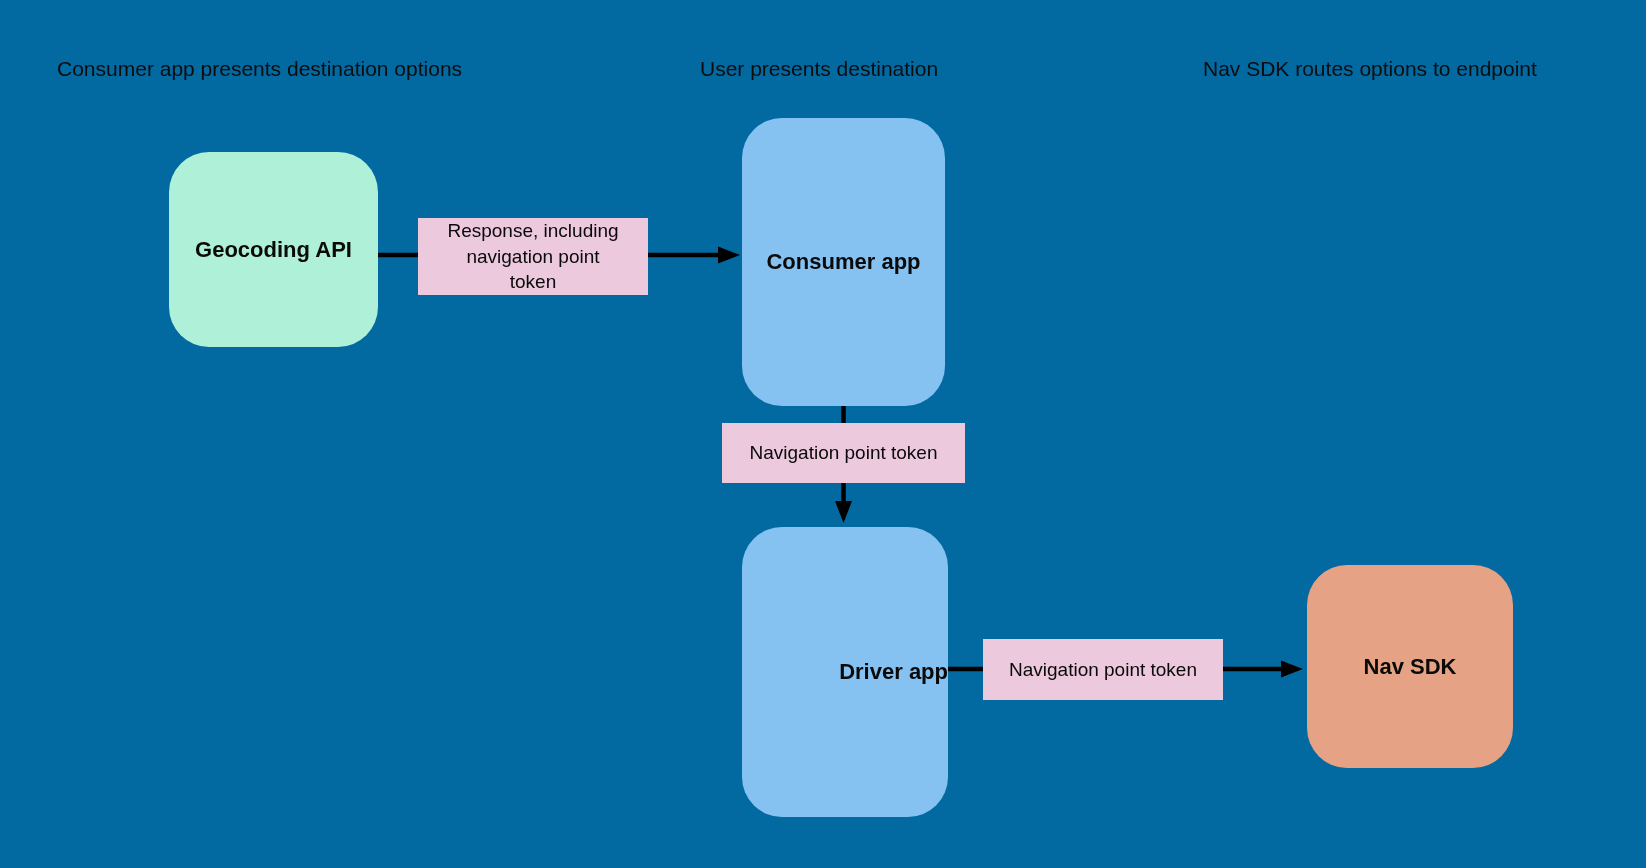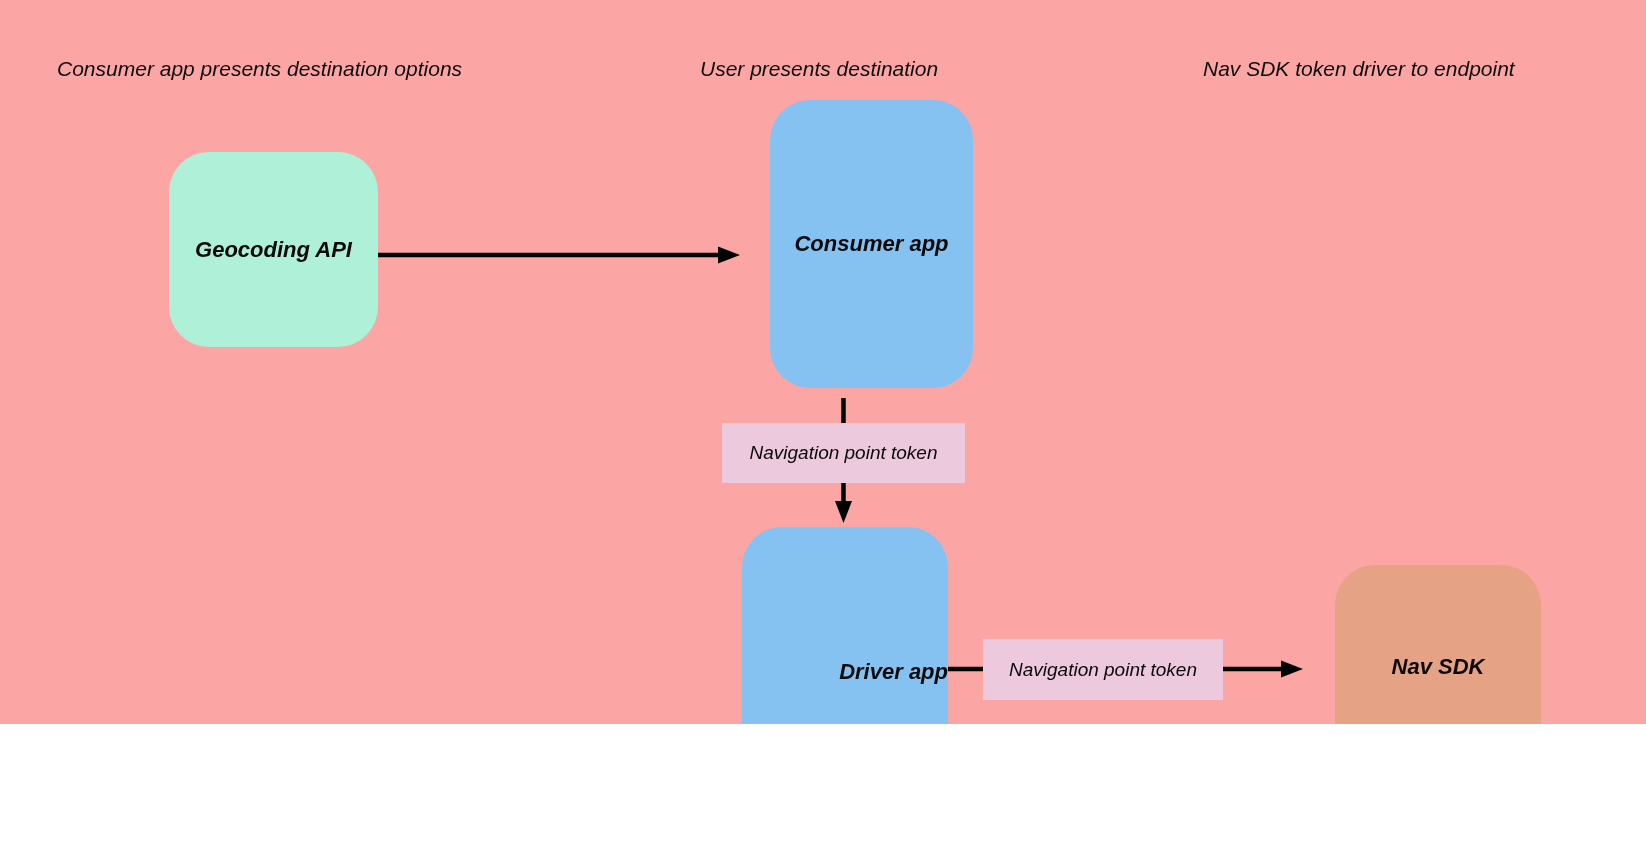--- a/index.html
+++ b/index.html
@@ -4,24 +4,23 @@
 <style>
   html, body {
     margin: 0;
     padding: 0;
     background: #ffffff;
     font-family: "Liberation Sans", sans-serif;
   }
   .canvas {
     position: relative;
     width: 1646px;
-    height: 724px;
-    background: #fca5a5;
+    height: 868px;
+    background: #0369a1;
     overflow: hidden;
-    font-style: italic;
   }
   .phase-header {
     position: absolute;
     top: 56px;
     font-size: 21px;
     line-height: 26px;
     color: #0d0d0d;
     white-space: nowrap;
   }
   .phase-header.h1 { left: 57px; }
@@ -48,36 +47,34 @@
     font-weight: 700;
     color: #0a0a0a;
     text-align: center;
   }
   .node.geocoding {
     left: 169px; top: 152px;
     width: 209px; height: 195px;
     background: #aef0d8;
   }
   .node.consumer {
-    left: 742px; top: 100px;
+    left: 742px; top: 118px;
     width: 203px; height: 288px;
     background: #85c2f1;
-    margin-left: 28px;
   }
   .node.driver {
     left: 742px; top: 527px;
     width: 206px; height: 290px;
     background: #85c2f1;
     justify-content: flex-end;
   }
   .node.navsdk {
     left: 1307px; top: 565px;
     width: 206px; height: 203px;
     background: #e5a285;
-    margin-left: 28px;
   }
 
   .edge-label {
     position: absolute;
     z-index: 2;
     background: #ecc9dd;
     display: flex;
     align-items: center;
     justify-content: center;
     text-align: center;
@@ -111,31 +108,34 @@
 
     <line x1="843.5" y1="398" x2="843.5" y2="503" stroke="#000000" stroke-width="4.5"></line>
     <polygon points="843.5,523 835,501 852,501" fill="#000000"></polygon>
 
     <line x1="948" y1="669" x2="1283" y2="669" stroke="#000000" stroke-width="4.5"></line>
     <polygon points="1303,669 1281,660.5 1281,677.5" fill="#000000"></polygon>
   </svg>
 
   <div class="phase-header h1">Consumer app presents destination options</div>
   <div class="phase-header h2">User presents destination</div>
-  <div class="phase-header h3">Nav SDK token driver to endpoint</div>
+  <div class="phase-header h3">Nav SDK routes options to endpoint</div>
 
   <div class="node geocoding">
     <span class="node-label">Geocoding API</span>
   </div>
   <div class="node consumer">
     <span class="node-label">Consumer app</span>
   </div>
   <div class="node driver">
     <span class="node-label">Driver app</span>
   </div>
   <div class="node navsdk">
     <span class="node-label">Nav SDK</span>
   </div>
 
+  <div class="edge-label e1">Response, including
+navigation point
+token</div>
   <div class="edge-label e2">Navigation point token</div>
   <div class="edge-label e3">Navigation point token</div>
 
 </div>
 
 </body></html>

